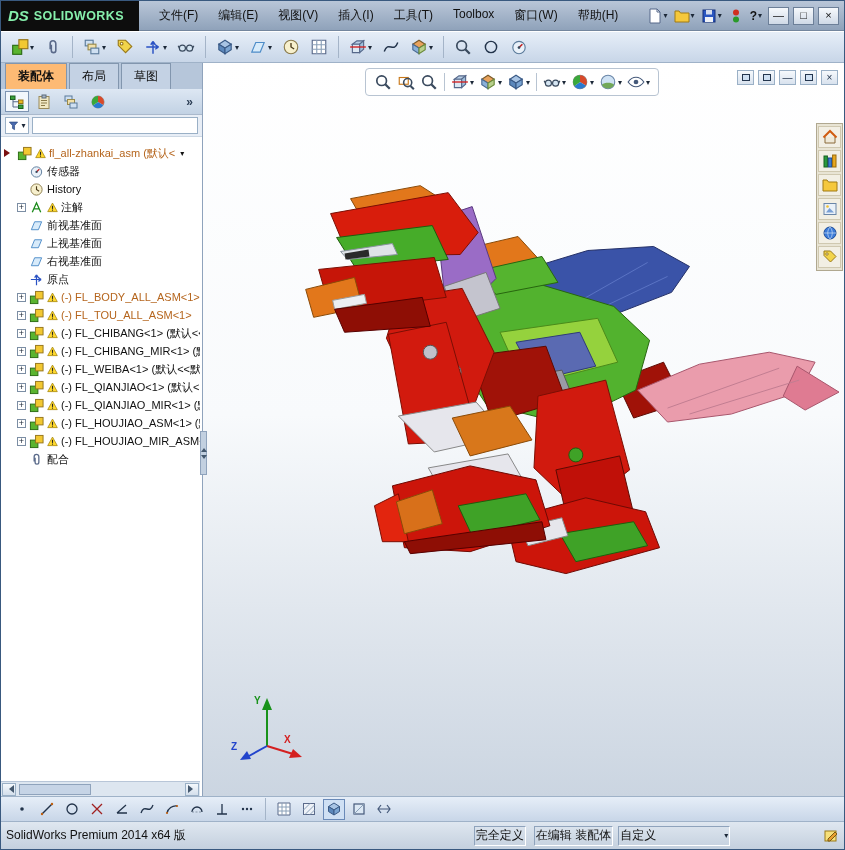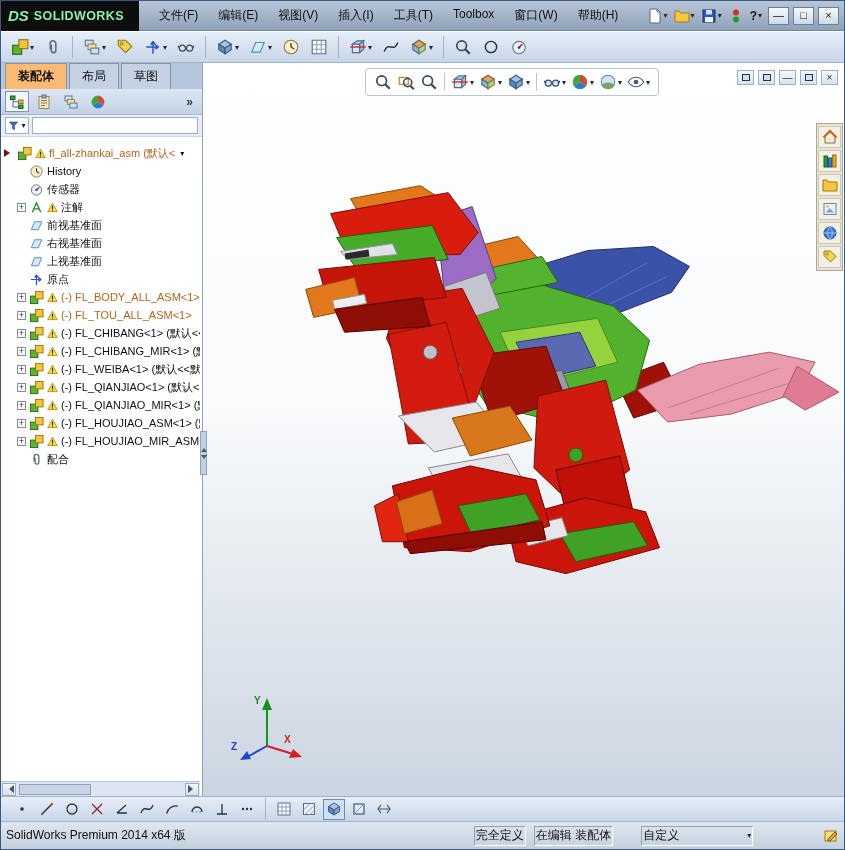--- a/index.html
+++ b/index.html
@@ -75,21 +75,21 @@
   
   .sketchbar{position:absolute;left:0;right:0;bottom:28px;height:25px;background:linear-gradient(#e6eef8,#c8d6e8);border-top:1px solid #9fb2c8;display:flex;align-items:center;padding:0 10px;gap:3px}
   .sicon{width:22px;height:21px;display:flex;align-items:center;justify-content:center;border:1px solid transparent}
   .sicon.active{background:#cfe0f4;border:1px solid #6a8ab8}
 
   
   .statusbar{position:absolute;left:0;right:0;bottom:0;height:28px;background:linear-gradient(#dfe7f0,#c4d0de);border-top:1px solid #9fb2c8;display:flex;align-items:center;font-size:12px;padding:0 5px}
   .seg{border:1px solid;border-color:#8fa3bc #ffffff #ffffff #8fa3bc;height:20px;display:flex;align-items:center;padding:0 1px;white-space:nowrap}
   .seg.first{margin-left:288px}
   .seg + .seg{margin-left:8px}
-  .seg.segc{margin-left:28px;width:112px;justify-content:space-between}
+  .seg.segc{margin-left:5px;width:112px;justify-content:space-between}
   .sb-note{margin-left:auto;display:flex;align-items:center}
 </style>
 </head>
 <body>
 
 <svg width="0" height="0" style="position:absolute" aria-hidden="true">
 <defs>
   <symbol id="s-page" viewBox="0 0 16 16">
         <path d="M3 1h7l3 3v11H3z" fill="#fff" stroke="#56688a"></path>
         <path d="M10 1v3h3" fill="none" stroke="#56688a"></path>
@@ -473,61 +473,61 @@
           </svg>
         <svg class="i11">
             <use href="#s-warn"></use>
           </svg>
         <span class="lab hl">fl_all-zhankai_asm (默认&lt;</span>
         <span class="rcaret">▾</span>
       </div>
       <div class="trow child">
         <span class="noexp"></span>
         <svg class="i15">
+            <use href="#s-sensor"></use>
+          </svg>
+        <span class="lab">传感器</span>
+      </div>
+      <div class="trow child">
+        <span class="noexp"></span>
+        <svg class="i15">
             <use href="#s-history"></use>
           </svg>
         <span class="lab">History</span>
       </div>
       <div class="trow child">
+        <span class="exp">+</span>
+        <svg class="i15">
+            <use href="#s-ann"></use>
+          </svg>
+        <svg class="i11">
+            <use href="#s-warn"></use>
+          </svg>
+        <span class="lab">注解</span>
+      </div>
+      <div class="trow child">
         <span class="noexp"></span>
         <svg class="i15">
-            <use href="#s-sensor"></use>
-          </svg>
-        <span class="lab">传感器</span>
-      </div>
-      <div class="trow child">
-        <span class="exp">+</span>
-        <svg class="i15">
-            <use href="#s-ann"></use>
-          </svg>
-        <svg class="i11">
-            <use href="#s-warn"></use>
-          </svg>
-        <span class="lab">注解</span>
+            <use href="#s-plane"></use>
+          </svg>
+        <span class="lab">前视基准面</span>
       </div>
       <div class="trow child">
         <span class="noexp"></span>
         <svg class="i15">
             <use href="#s-plane"></use>
           </svg>
-        <span class="lab">前视基准面</span>
+        <span class="lab">上视基准面</span>
       </div>
       <div class="trow child">
         <span class="noexp"></span>
         <svg class="i15">
             <use href="#s-plane"></use>
           </svg>
         <span class="lab">右视基准面</span>
-      </div>
-      <div class="trow child">
-        <span class="noexp"></span>
-        <svg class="i15">
-            <use href="#s-plane"></use>
-          </svg>
-        <span class="lab">上视基准面</span>
       </div>
       <div class="trow child">
         <span class="noexp"></span>
         <svg class="i15">
             <use href="#s-origin"></use>
           </svg>
         <span class="lab">原点</span>
       </div>
       <div class="trow child">
         <span class="exp">+</span>

